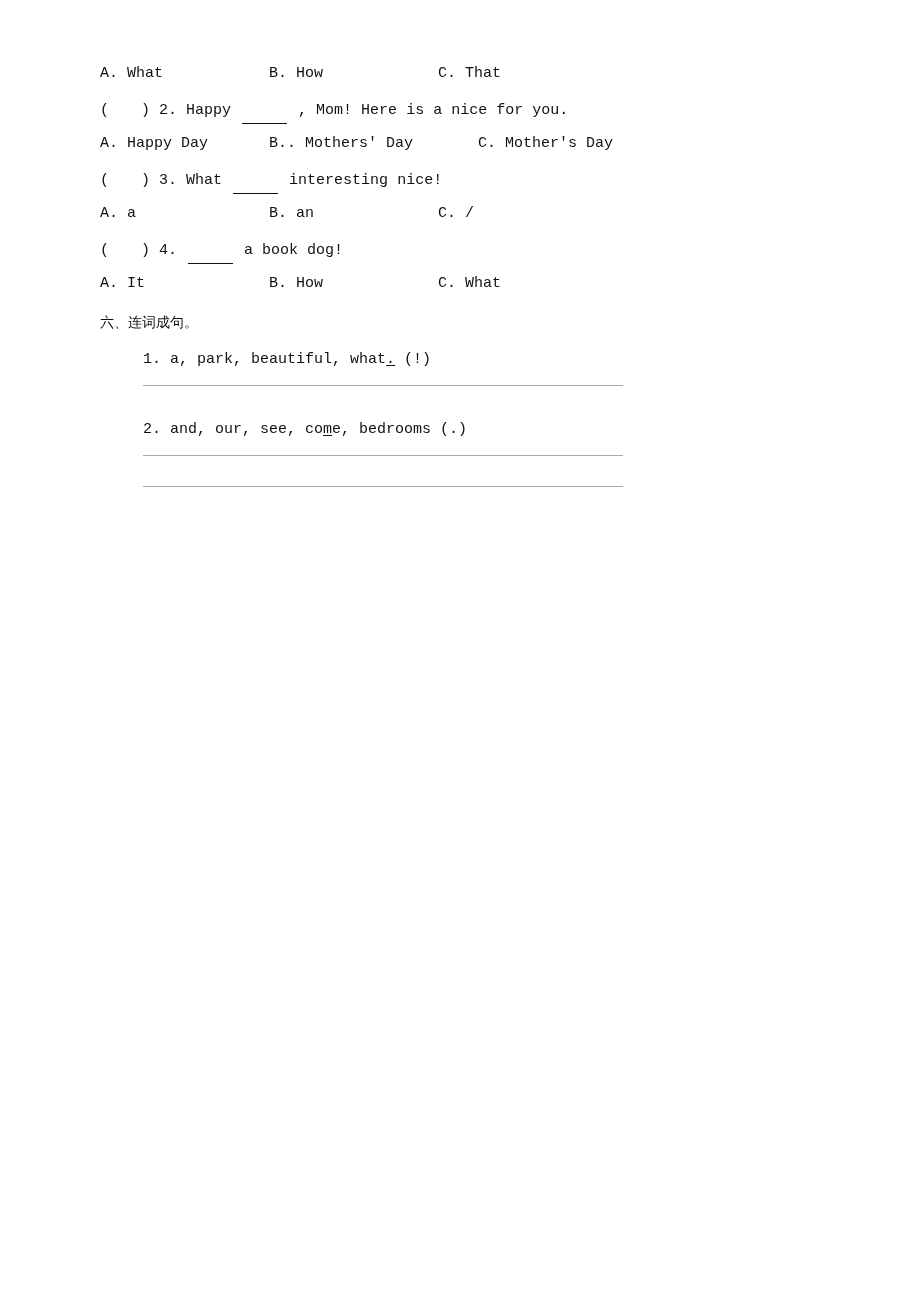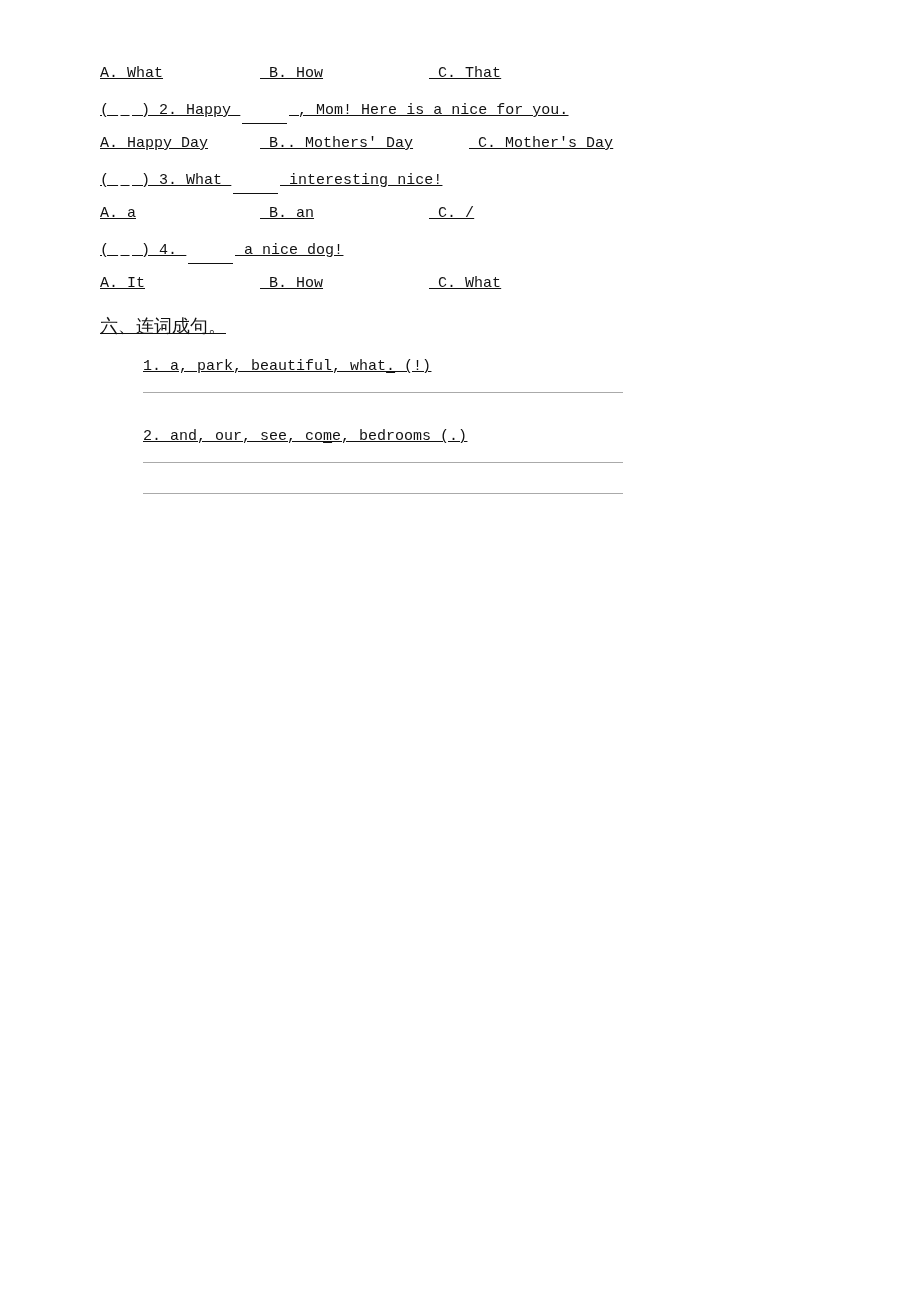--- a/index.html
+++ b/index.html
@@ -1,19 +1,18 @@
 <!DOCTYPE html>
 <html><head>
   <meta charset="utf-8">
   <style>
     * {
       margin: 0;
       padding: 0;
       box-sizing: border-box;
-      text-decoration: underline;
     }
 
     body {
       background: #ffffff;
       font-family: "Courier New", Courier, monospace;
       font-size: 15px;
       color: #111111;
       width: 920px;
       min-height: 1302px;
       padding: 60px 100px;
@@ -22,21 +21,21 @@
 
     .question-row {
       margin-bottom: 6px;
     }
 
     .options-row {
       margin-bottom: 10px;
     }
 
     .section-title {
-      font-size: 18px;
+      font-size: 14px;
       margin: 14px 0 10px 0;
       font-weight: normal;
     }
 
     .compose-item {
       margin-bottom: 30px;
       margin-left: 43px;
     }
 
     .compose-line {
@@ -106,21 +105,21 @@
   <span class="option-spacing">B. an</span>
   <span>C. /</span>
 </div>
 
 <div class="question-row">
   <span>(</span>
   <span class="bracket">&nbsp;</span>
   <span>)</span>
   <span> 4. </span>
   <span class="blank"></span>
-  <span> a nice dog!</span>
+  <span> a book dog!</span>
 </div>
 <div class="options-row">
   <span class="option-spacing">A. It</span>
   <span class="option-spacing">B. How</span>
   <span>C. What</span>
 </div>
 
 <div class="section-title">六、连词成句。</div>
 
 <div class="compose-item">

